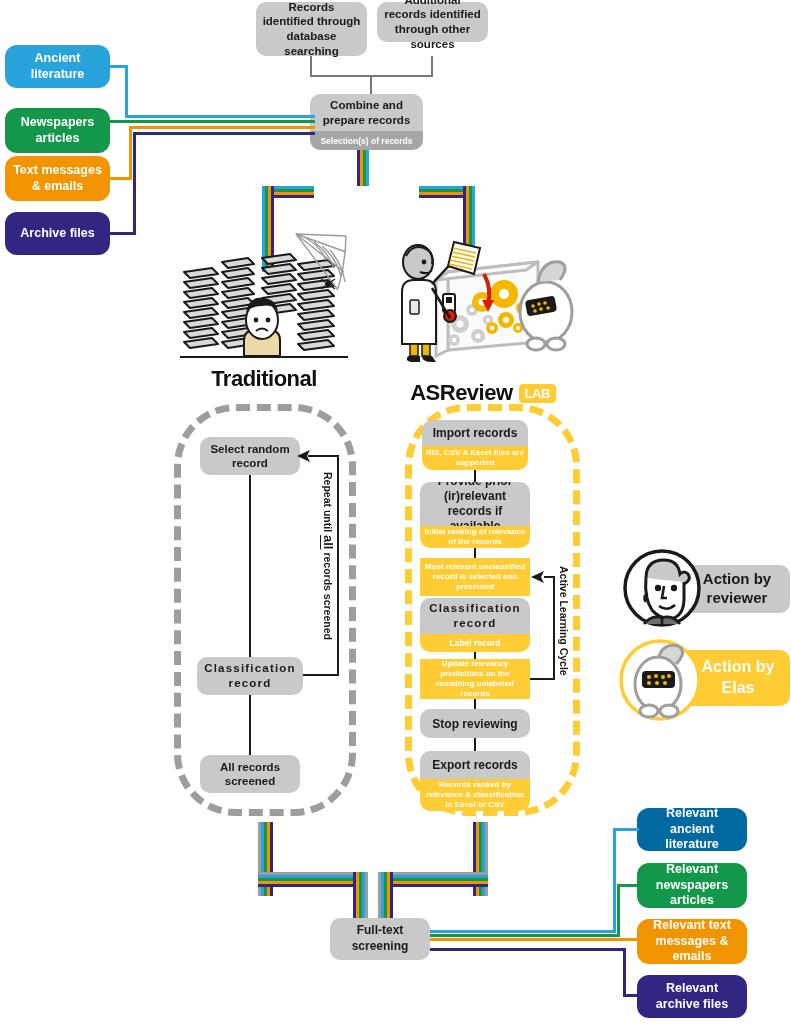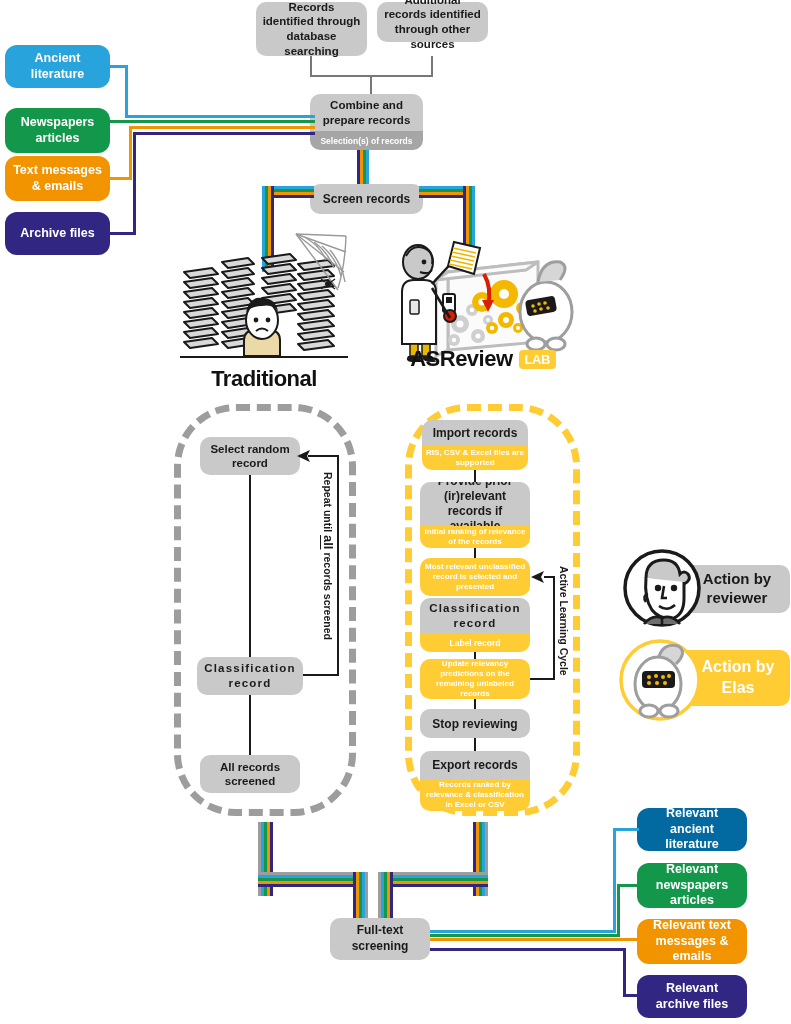--- a/index.html
+++ b/index.html
@@ -4,21 +4,21 @@
 <style>
   html,body{margin:0;padding:0;background:#ffffff;}
   body{width:791px;height:1024px;position:relative;overflow:hidden;
        font-family:"Liberation Sans","DejaVu Sans",sans-serif;}
   #stage{position:absolute;left:0;top:0;width:791px;height:1024px;}
 
   
   .box{position:absolute;box-sizing:border-box;display:flex;flex-direction:column;
        align-items:center;justify-content:center;text-align:center;}
   .grey{background:#c9c9c9;border-radius:10px;color:#1a1a1a;font-weight:bold;}
-  .ybox{background:#fc3;color:#ffffff;font-weight:bold;border-radius:10px;}
+  .ybox{background:#fc3;color:#ffffff;font-weight:bold;border-radius:0;}
 
   .srcbox{position:absolute;box-sizing:border-box;border-radius:12px;
           display:flex;align-items:center;justify-content:center;text-align:center;
           color:#ffffff;font-weight:bold;font-size:12.5px;line-height:1.25;padding:4px 6px;}
 
   .stack{position:absolute;box-sizing:border-box;border-radius:10px;overflow:hidden;
          display:flex;flex-direction:column;}
   .stack .top{background:#c9c9c9;color:#1a1a1a;font-weight:bold;display:flex;
               align-items:center;justify-content:center;text-align:center;flex:0 0 auto;}
   .stack .bot{background:#fc3;color:#ffffff;font-weight:bold;display:flex;
@@ -70,23 +70,20 @@
     </div>
   </div>
 
   <div class="rb" style="left:357px;top:150px;width:16px;height:36px;">
     <i style="left:0px;top:0;width:3px;height:36px;background:#312783;"></i>
     <i style="left:3px;top:0;width:3px;height:36px;background:#f29400;"></i>
     <i style="left:6px;top:0;width:3px;height:36px;background:#13984b;"></i>
     <i style="left:9px;top:0;width:3px;height:36px;background:#29a3dc;"></i>
   </div>
 
-  <div class="box grey" style="left:310px;top:184px;width:113px;height:30px;font-size:12px;">
-    <span>Screen records</span>
-  </div>
 
   <div class="rb" style="left:262px;top:186px;width:52px;height:14px;">
     <i style="left:0;top:0px;width:52px;height:3px;background:#29a3dc;"></i>
     <i style="left:0;top:3px;width:52px;height:3px;background:#13984b;"></i>
     <i style="left:0;top:6px;width:52px;height:3px;background:#f29400;"></i>
     <i style="left:0;top:9px;width:52px;height:3px;background:#312783;"></i>
   </div>
   <div class="rb" style="left:262px;top:186px;width:14px;height:86px;">
     <i style="left:0px;top:0;width:3px;height:86px;background:#29a3dc;"></i>
     <i style="left:3px;top:0;width:3px;height:86px;background:#13984b;"></i>
@@ -296,21 +293,21 @@
           <circle cx="157" cy="71" r="1.8"></circle>
         <circle cx="147" cy="79" r="1.8"></circle>
           <circle cx="153" cy="77" r="1.8"></circle>
           <circle cx="160" cy="76" r="1.8"></circle>
       </g>
       <ellipse cx="148" cy="112" rx="9" ry="6" fill="#ffffff" stroke="#9e9e9e" stroke-width="3"></ellipse>
       <ellipse cx="168" cy="112" rx="9" ry="6" fill="#ffffff" stroke="#9e9e9e" stroke-width="3"></ellipse>
     </g>
   </svg>
 
-  <div class="title" style="left:388px;top:346px;width:190px;text-align:center;font-size:22px;display:flex;align-items:center;justify-content:center;gap:6px;">
+  <div class="title" style="left:388px;top:380px;width:190px;text-align:center;font-size:22px;display:flex;align-items:center;justify-content:center;gap:6px;">
     <span>ASReview</span>
     <span style="background:#fc3;color:#ffffff;font-size:13px;border-radius:4px;padding:2px 6px;font-weight:bold;">LAB</span>
   </div>
 
   <div class="dashbox" style="left:174px;top:404px;width:182px;height:412px;border-color:#9d9d9d;"></div>
 
   <div class="box grey" style="left:200px;top:437px;width:100px;height:38px;font-size:11.5px;line-height:1.25;padding:0 6px;">
     <span>Select random record</span>
   </div>
 

